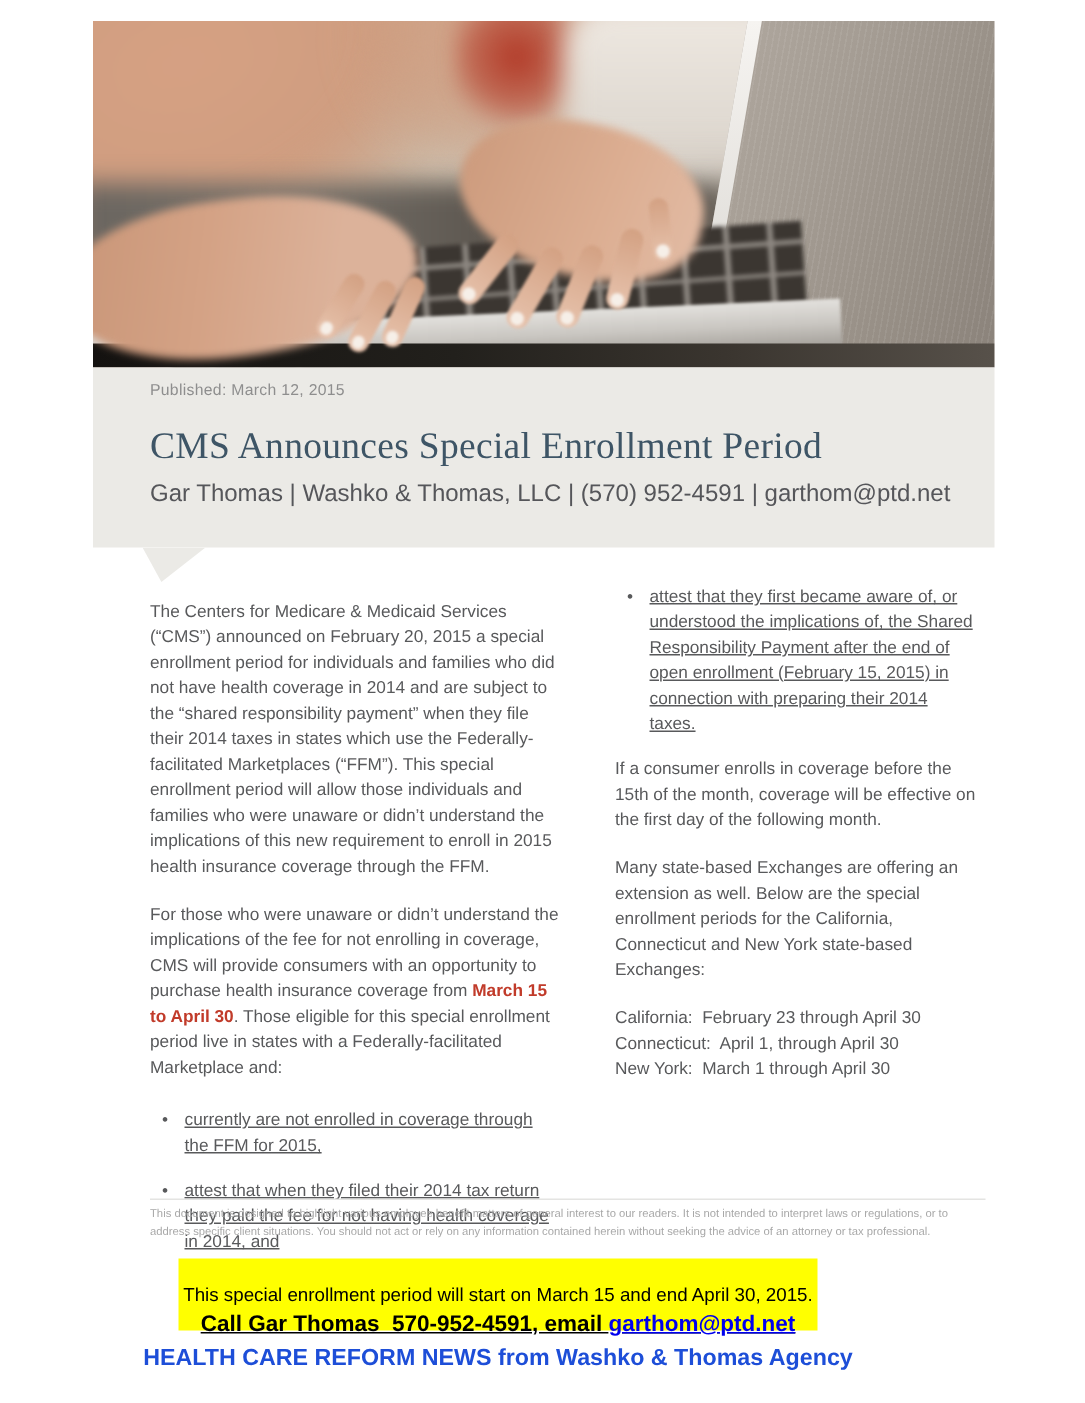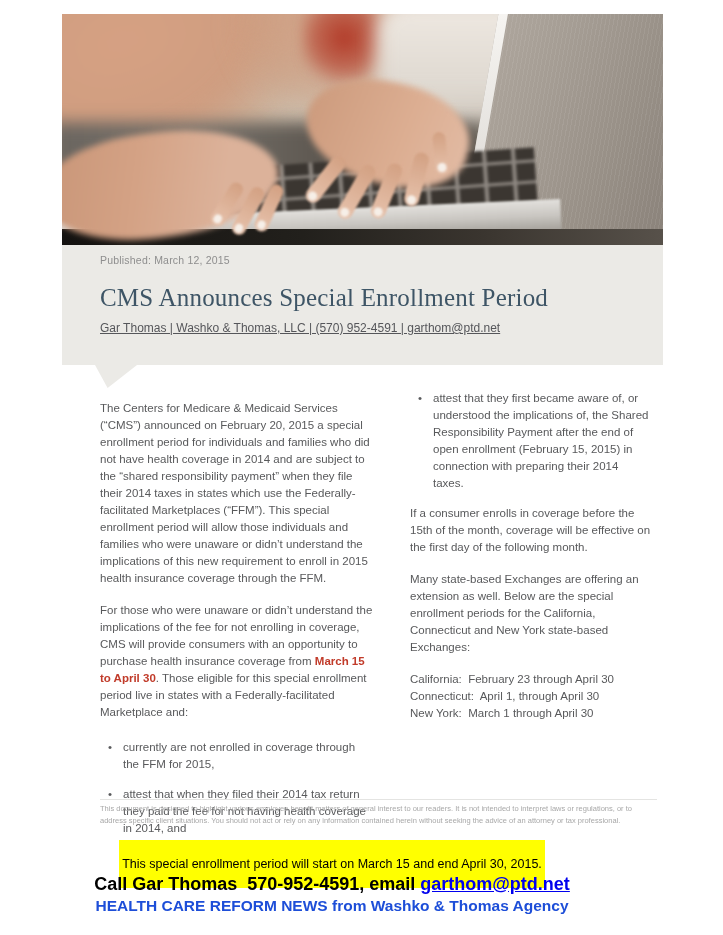--- a/index.html
+++ b/index.html
@@ -51,45 +51,45 @@
   .f5{left:256px;top:138px;width:15px;height:55px;transform:rotate(38deg);}
   .f6{left:287px;top:148px;width:15px;height:60px;transform:rotate(30deg);}
   .f7{left:317px;top:148px;width:15px;height:58px;transform:rotate(22deg);}
   .f8{left:347px;top:138px;width:15px;height:55px;transform:rotate(14deg);}
   .f9{left:372px;top:118px;width:13px;height:42px;transform:rotate(-6deg);}
 
   
   .header-box{position:absolute;left:62px;top:245px;width:601px;height:120px;background:#ebeae6;box-sizing:border-box;padding:9px 0 0 38px;}
   .published{font-size:10.5px;color:#8e8e8e;letter-spacing:.2px;}
   .title{margin-top:18px;font-family:"Liberation Serif",serif;font-size:25px;line-height:28px;color:#3e5566;letter-spacing:.2px;}
-  .byline{margin-top:9px;font-size:12px;color:#55565a;text-decoration:underline;}
+  .byline{margin-top:9px;font-size:16px;color:#55565a;}
   .header-tail{position:absolute;left:95px;top:365px;width:42px;height:23px;background:#ebeae6;
     clip-path:polygon(0 0,100% 0,30% 100%);}
 
   
   .columns{position:absolute;left:100px;top:390px;width:552px;display:flex;gap:36px;
     font-size:11.5px;line-height:17px;color:#58595b;}
   .col-left{width:274px;flex:0 0 auto;}
   .col-right{width:242px;flex:0 0 auto;}
   .columns p{margin:10px 0 15px 0;}
-  .bullets{list-style:none;margin:18px 3px 0 0;padding:0;}
+  .bullets{list-style:none;margin:18px 3px 0 0;padding:0;text-decoration:underline;}
   .bullets li{position:relative;padding-left:23px;margin-bottom:13px;}
   .bullets li::before{content:"\2022";position:absolute;left:8px;top:0;color:#58595b;}
   .bullets-tight{margin-top:0;}
   .red-bold{font-weight:bold;color:#c13b2a;}
   .states div{white-space:pre-wrap;}
 
   
   .disclaimer{position:absolute;left:100px;top:799px;width:557px;border-top:1px solid #e4e4e2;
     padding-top:3px;font-size:7.5px;line-height:12px;color:#a8a8a8;}
 
   
   .promo{position:absolute;left:62px;top:854px;width:540px;text-align:center;color:#000;}
   .promo-highlight{display:inline;background:#ffff00;font-size:12.5px;line-height:15px;padding:17px 3px;}
-  .promo-call{margin-top:2px;font-size:18px;font-weight:bold;}
+  .promo-call{margin-top:2px;font-size:15px;font-weight:bold;text-decoration:underline;}
   .promo-call .pre{white-space:pre-wrap;}
   .email-link{color:#0000ee;text-decoration:underline;font-weight:bold;}
   .news-title{position:absolute;left:62px;top:897px;width:540px;text-align:center;
     font-size:15.5px;font-weight:bold;color:#1d4ed8;}
 </style>
 </head>
 <body>
 
 <div class="page">
 

